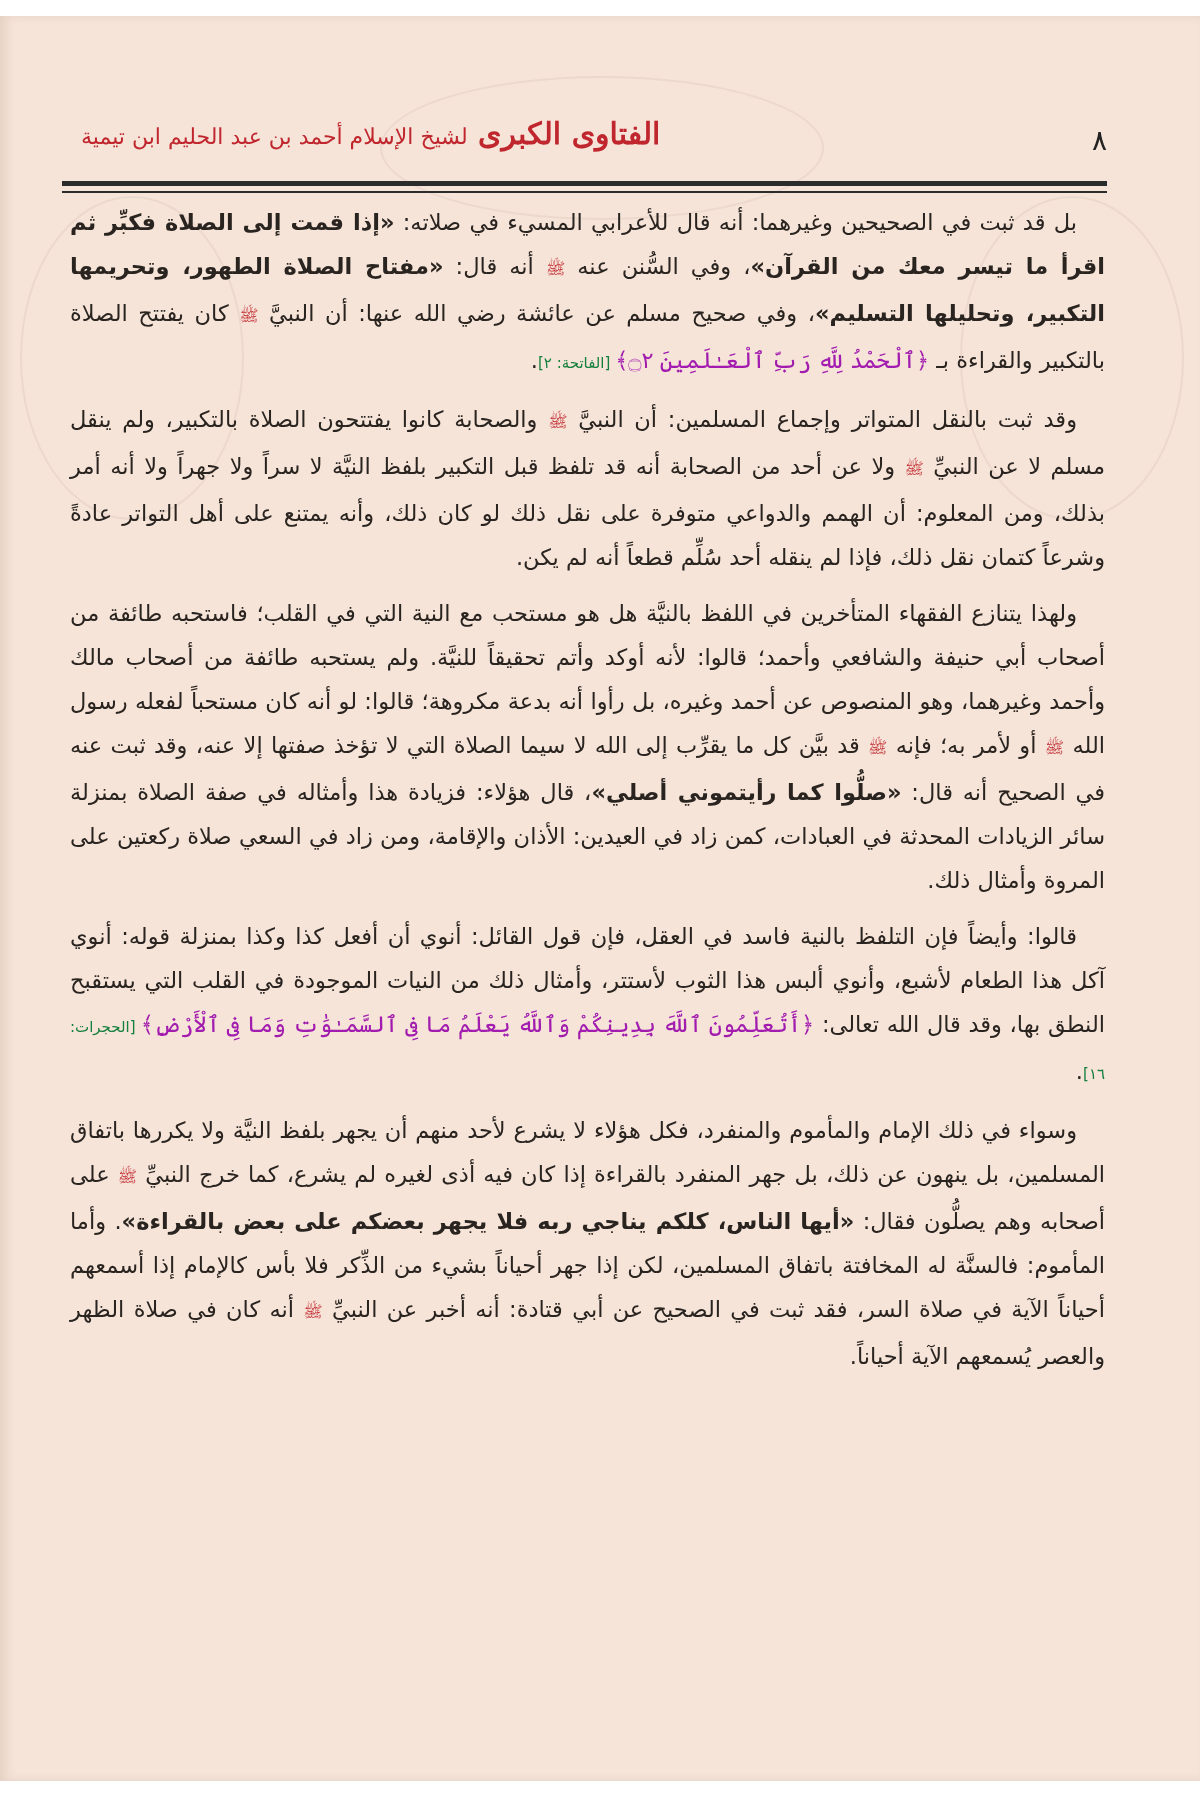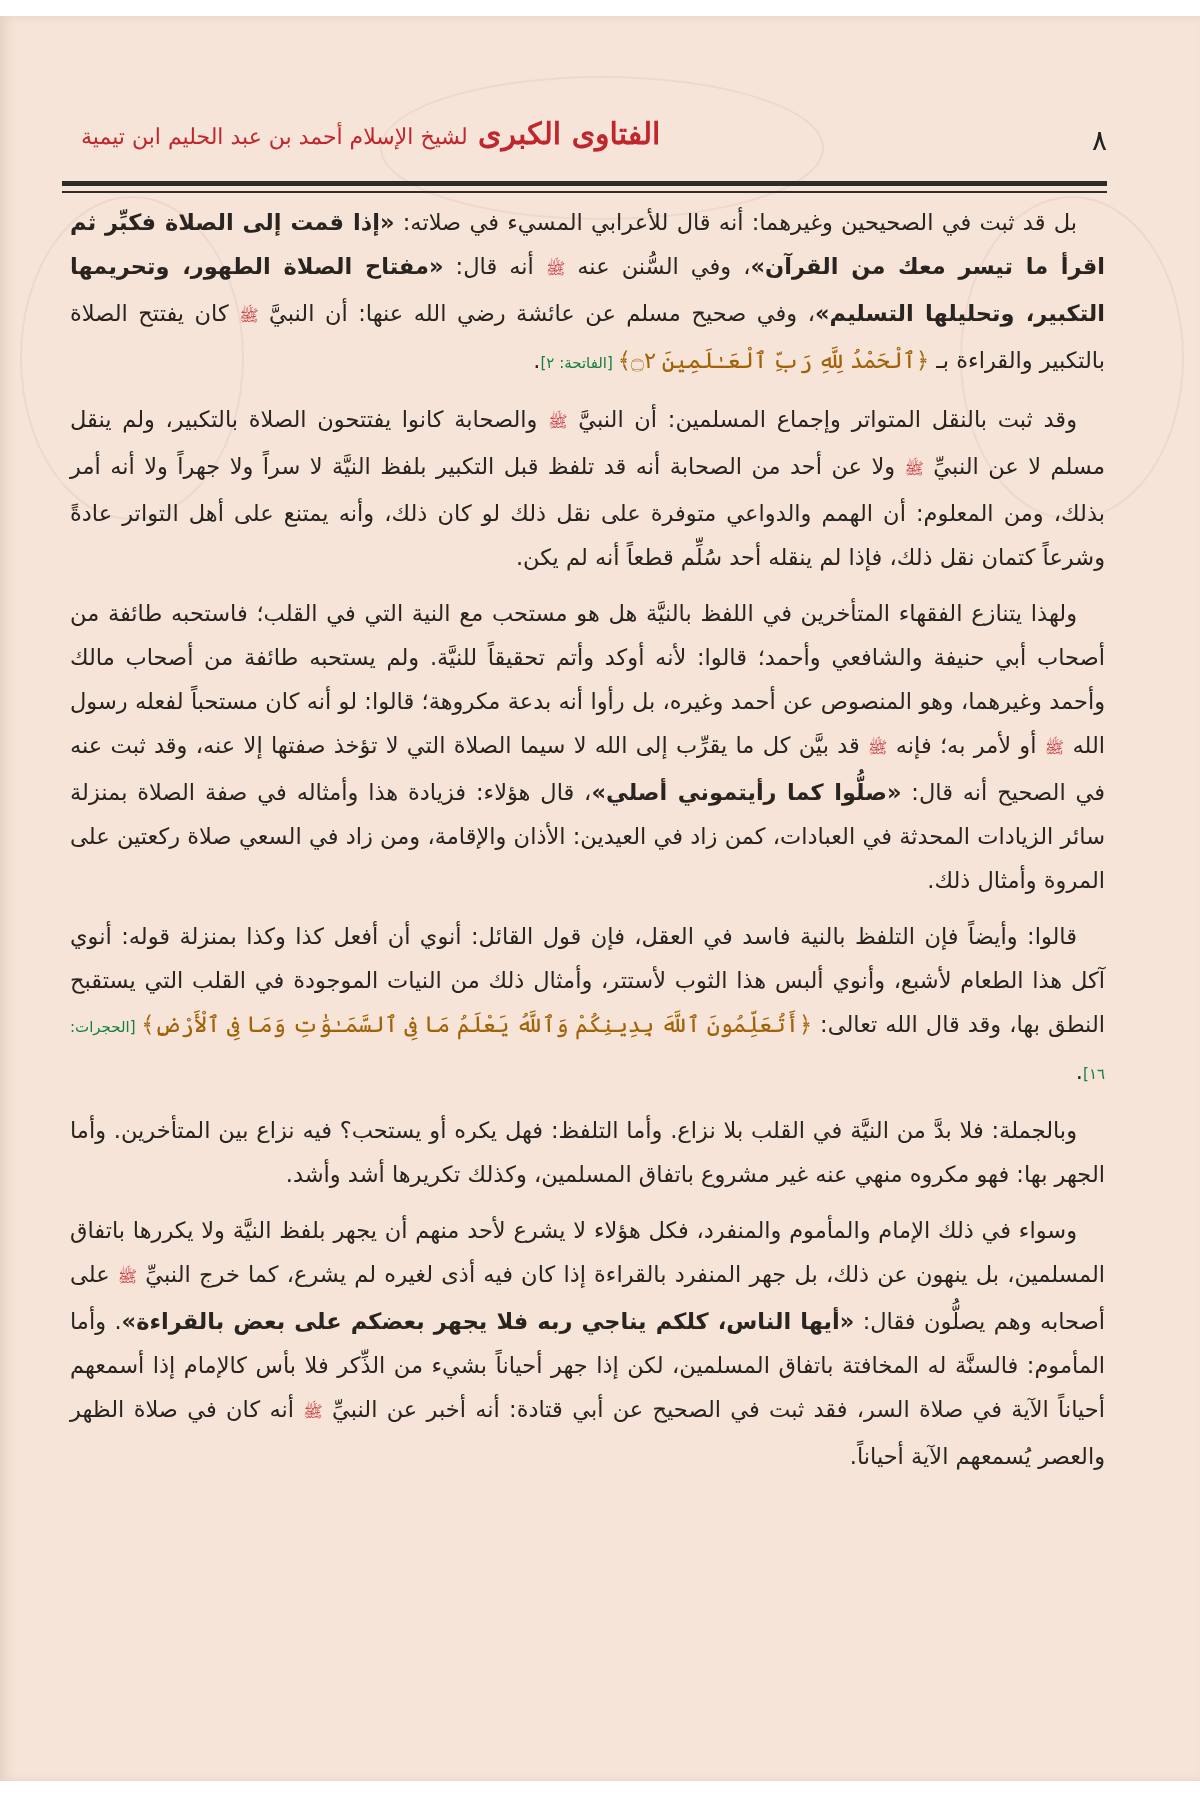--- a/index.html
+++ b/index.html
@@ -90,22 +90,22 @@
       font-family: "DejaVu Sans", sans-serif;
       font-size: 22.5px;
       line-height: 44px;
     }
     .para {
       margin: 0 0 12px 0;
       text-indent: 28px;
     }
     .bold { font-weight: bold; }
     .quran {
-      color: #a16207;
-      font-family: Liberation Serif, serif;
+      color: #a21caf;
+      font-family: Liberation Sans, sans-serif;
     }
     .ref {
       font-size: 15px;
       color: #15803d;
     }
     .honorific {
       color: #c0262d;
       font-size: 16px;
     }
   </style>
@@ -141,21 +141,18 @@
 
   <p class="para">
     <span>ولهذا يتنازع الفقهاء المتأخرين في اللفظ بالنيَّة هل هو مستحب مع النية التي في القلب؛ فاستحبه طائفة من أصحاب أبي حنيفة والشافعي وأحمد؛ قالوا: لأنه أوكد وأتم تحقيقاً للنيَّة. ولم يستحبه طائفة من أصحاب مالك وأحمد وغيرهما، وهو المنصوص عن أحمد وغيره، بل رأوا أنه بدعة مكروهة؛ قالوا: لو أنه كان مستحباً لفعله رسول الله </span><span class="honorific">ﷺ</span><span> أو لأمر به؛ فإنه </span><span class="honorific">ﷺ</span><span> قد بيَّن كل ما يقرِّب إلى الله لا سيما الصلاة التي لا تؤخذ صفتها إلا عنه، وقد ثبت عنه في الصحيح أنه قال: </span><span class="bold">«صلُّوا كما رأيتموني أصلي»</span><span>، قال هؤلاء: فزيادة هذا وأمثاله في صفة الصلاة بمنزلة سائر الزيادات المحدثة في العبادات، كمن زاد في العيدين: الأذان والإقامة، ومن زاد في السعي صلاة ركعتين على المروة وأمثال ذلك.</span>
   </p>
 
   <p class="para">
     <span>قالوا: وأيضاً فإن التلفظ بالنية فاسد في العقل، فإن قول القائل: أنوي أن أفعل كذا وكذا بمنزلة قوله: أنوي آكل هذا الطعام لأشبع، وأنوي ألبس هذا الثوب لأستتر، وأمثال ذلك من النيات الموجودة في القلب التي يستقبح النطق بها، وقد قال الله تعالى: </span><span class="quran">﴿أَتُعَلِّمُونَ ٱللَّهَ بِدِينِكُمْ وَٱللَّهُ يَعْلَمُ مَا فِى ٱلسَّمَـٰوَٰتِ وَمَا فِى ٱلْأَرْضِ﴾</span><span class="ref"> [الحجرات: ١٦]</span><span>.</span>
   </p>
 
 
-  <p class="para">
-    <span>وبالجملة: فلا بدَّ من النيَّة في القلب بلا نزاع. وأما التلفظ: فهل يكره أو يستحب؟ فيه نزاع بين المتأخرين. وأما الجهر بها: فهو مكروه منهي عنه غير مشروع باتفاق المسلمين، وكذلك تكريرها أشد وأشد.</span>
-  </p>
 
   <p class="para">
     <span>وسواء في ذلك الإمام والمأموم والمنفرد، فكل هؤلاء لا يشرع لأحد منهم أن يجهر بلفظ النيَّة ولا يكررها باتفاق المسلمين، بل ينهون عن ذلك، بل جهر المنفرد بالقراءة إذا كان فيه أذى لغيره لم يشرع، كما خرج النبيِّ </span><span class="honorific">ﷺ</span><span> على أصحابه وهم يصلُّون فقال: </span><span class="bold">«أيها الناس، كلكم يناجي ربه فلا يجهر بعضكم على بعض بالقراءة»</span><span>. وأما المأموم: فالسنَّة له المخافتة باتفاق المسلمين، لكن إذا جهر أحياناً بشيء من الذِّكر فلا بأس كالإمام إذا أسمعهم أحياناً الآية في صلاة السر، فقد ثبت في الصحيح عن أبي قتادة: أنه أخبر عن النبيِّ </span><span class="honorific">ﷺ</span><span> أنه كان في صلاة الظهر والعصر يُسمعهم الآية أحياناً.</span>
   </p>
 
 </div>
 
 </body></html>

